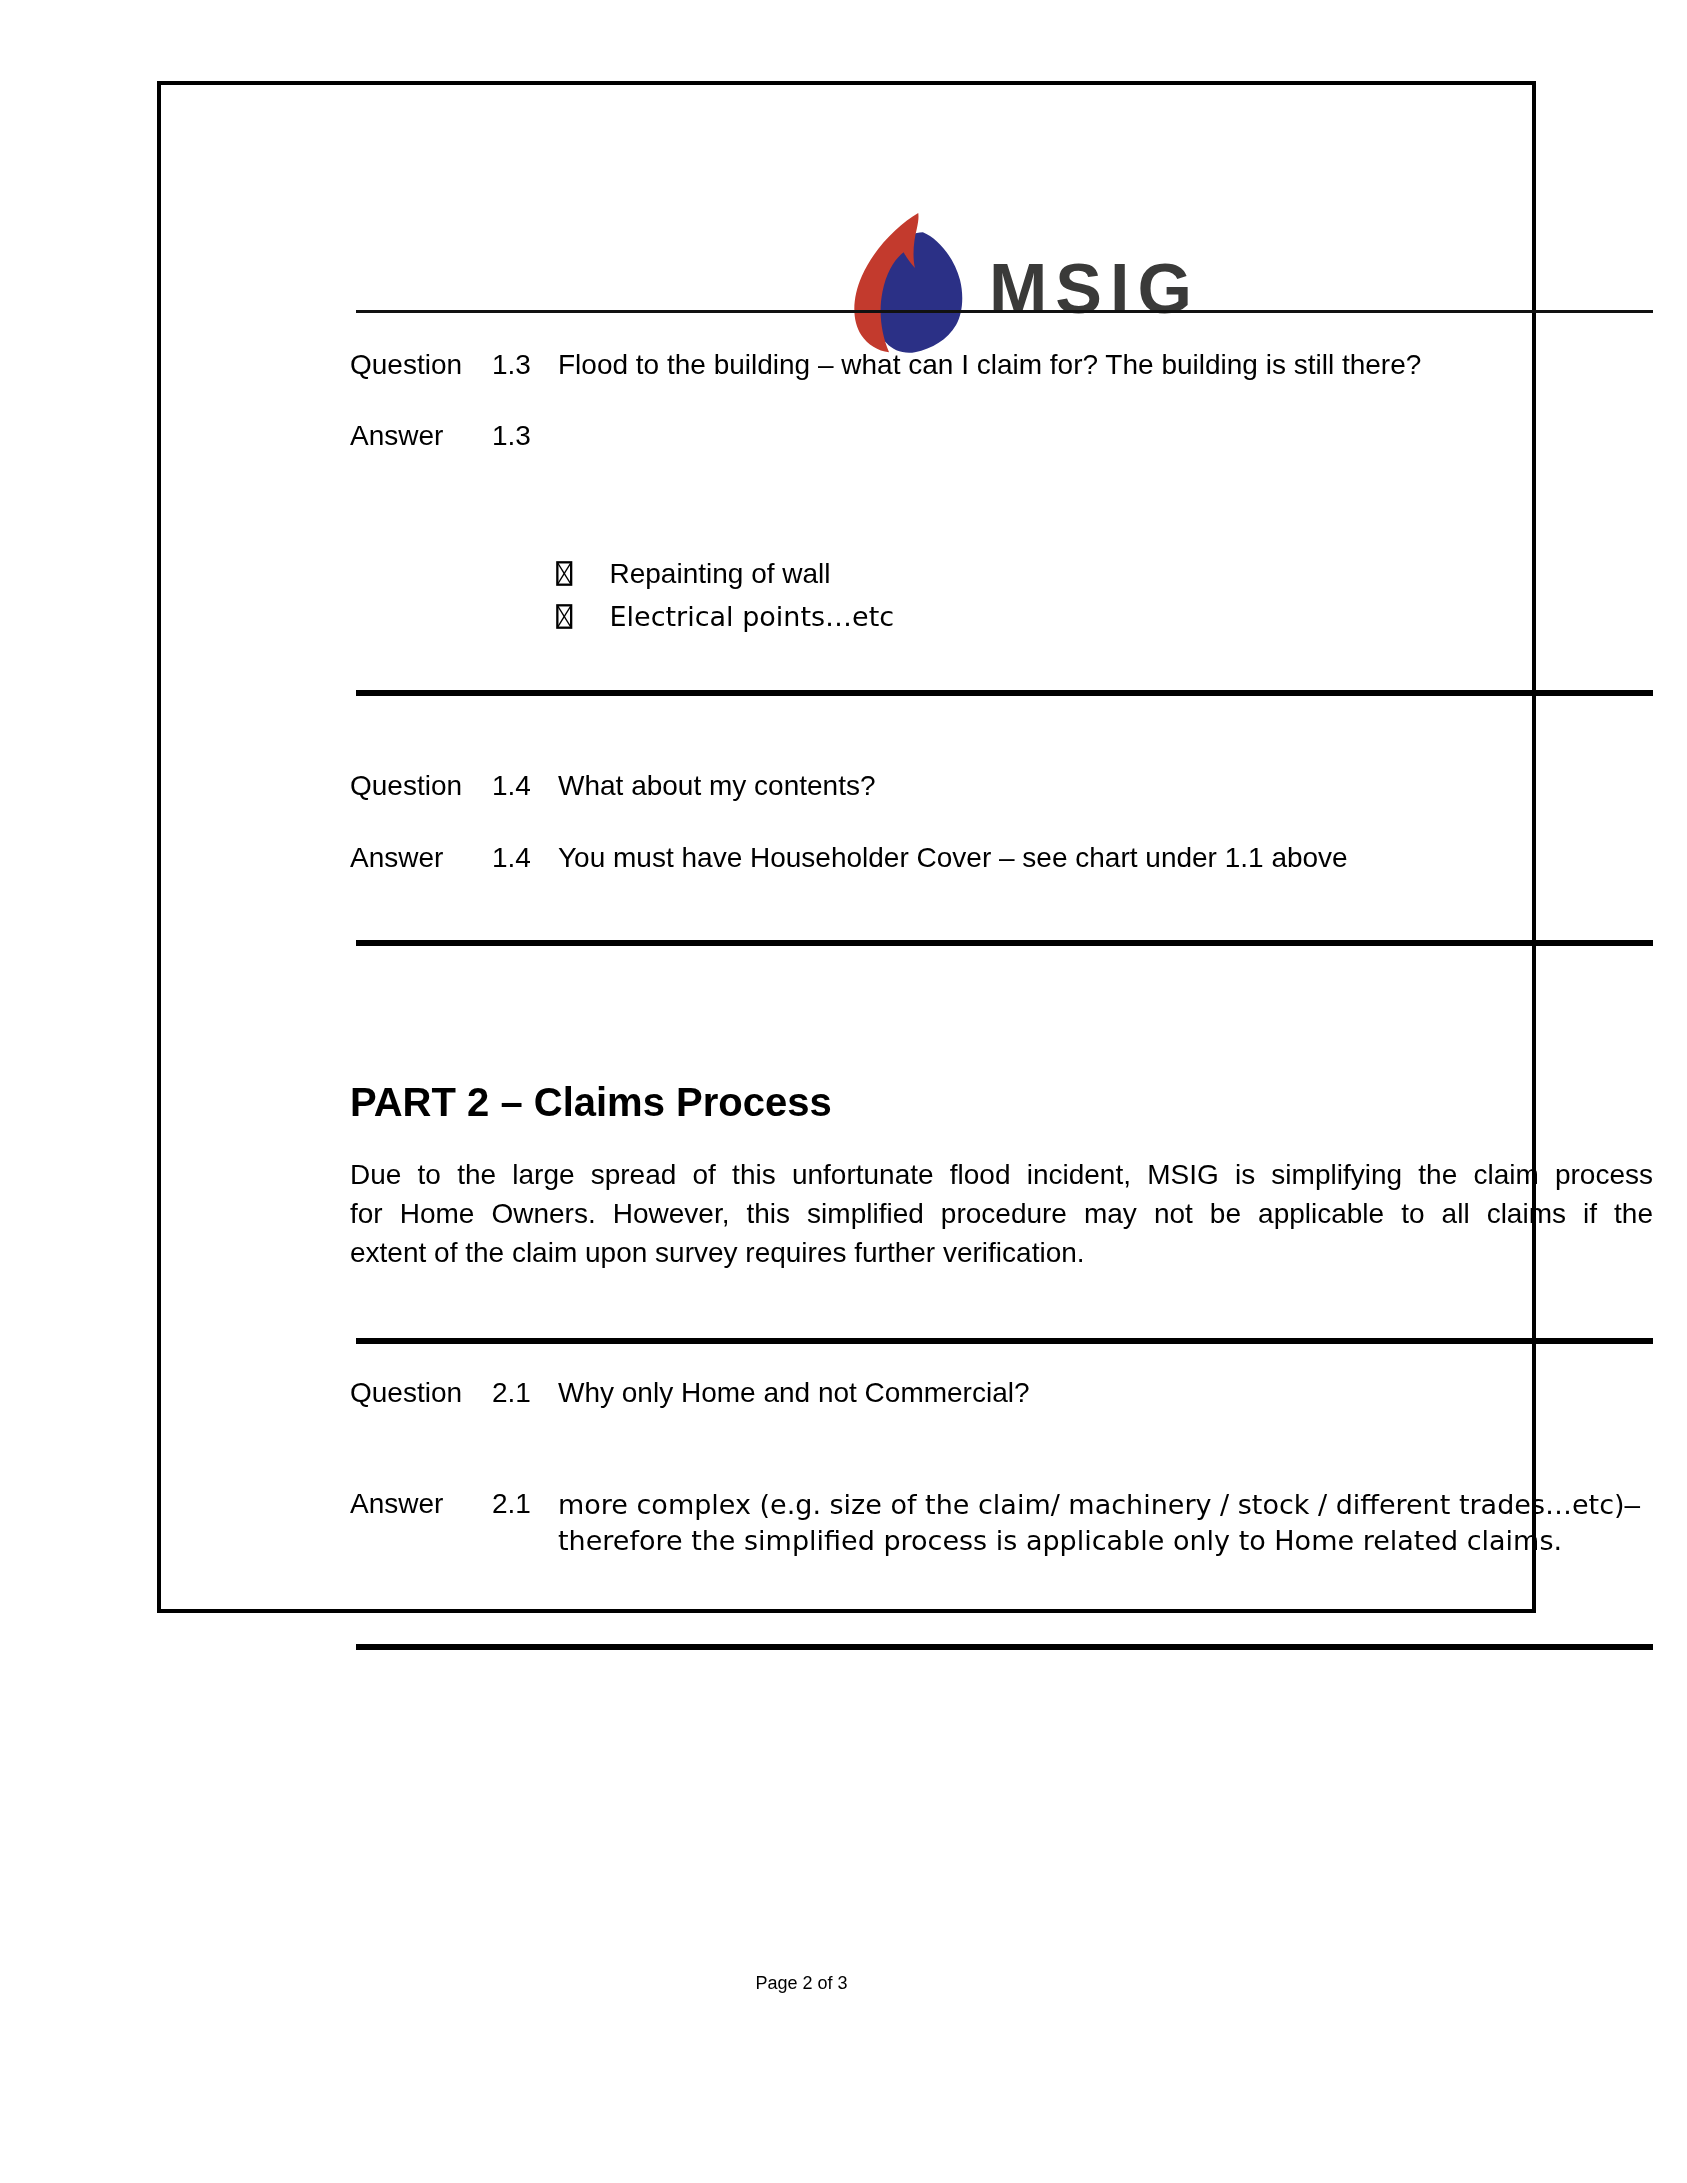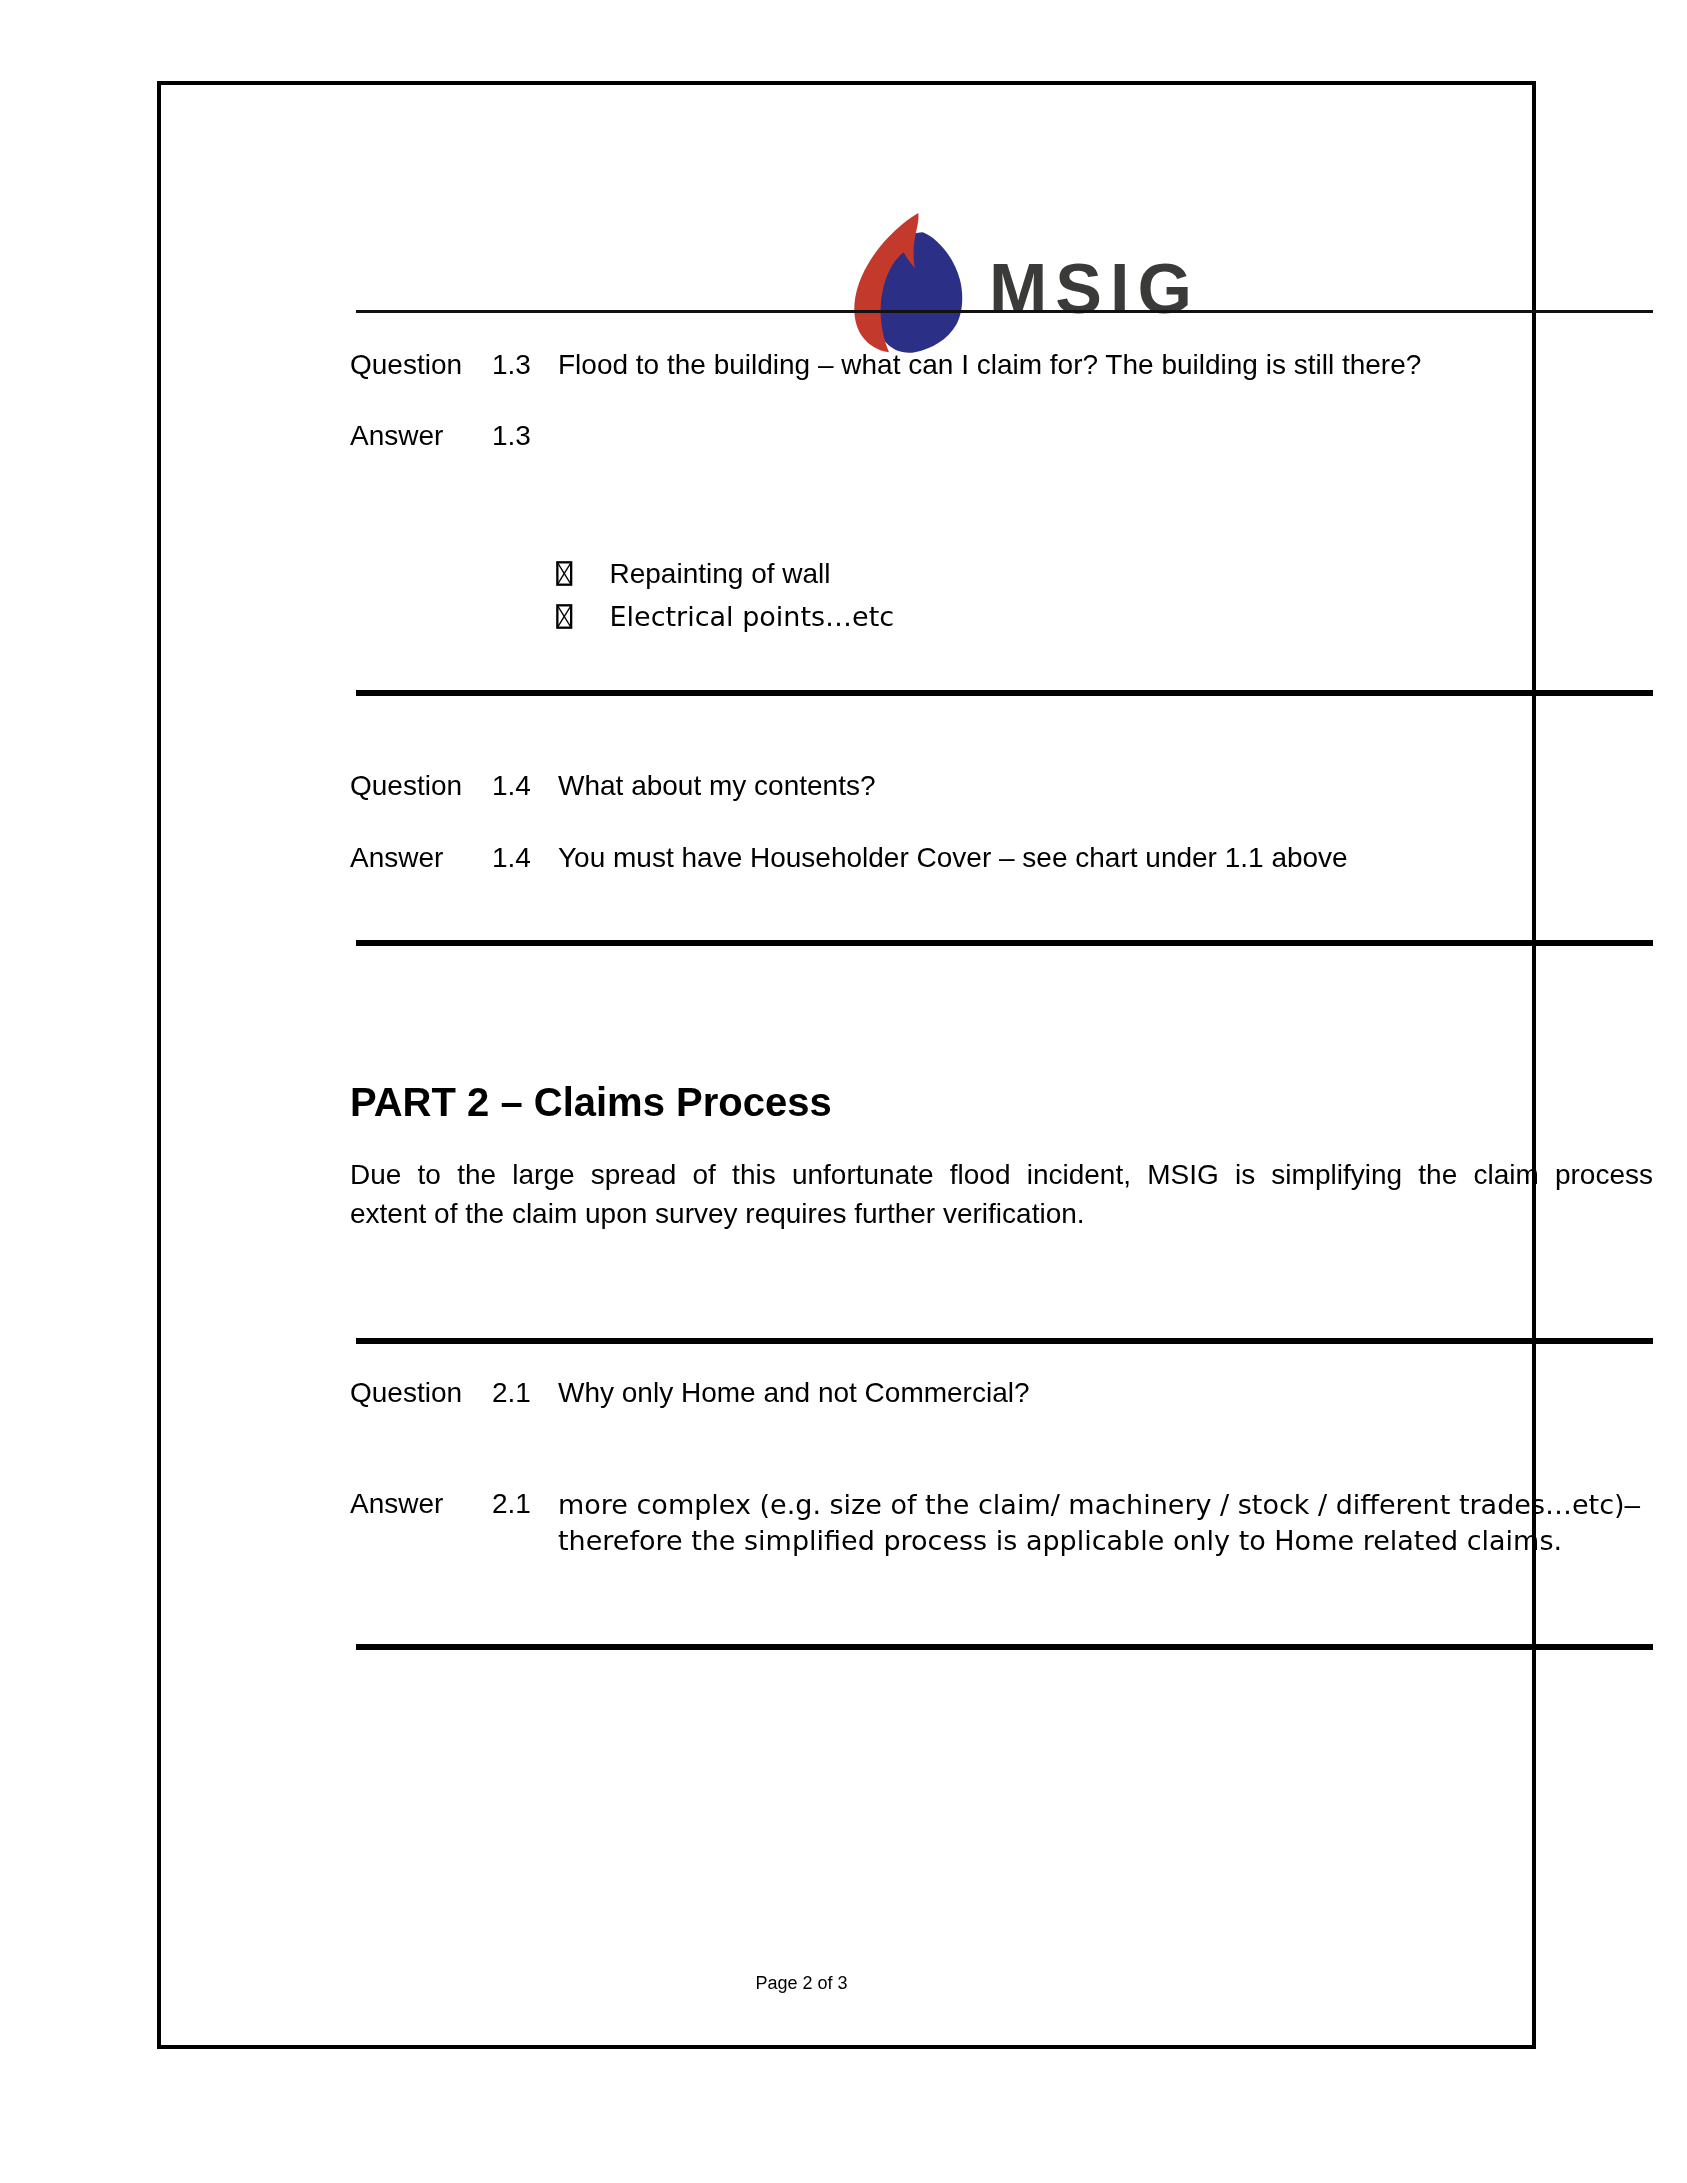--- a/index.html
+++ b/index.html
@@ -7,21 +7,21 @@
     position: relative;
     width: 1687px;
     height: 2183px;
     background: #ffffff;
     font-family: "Liberation Sans", sans-serif;
     color: #000000;
   }
   .sheet {
     position: absolute;
     left: 157px; top: 81px;
-    width: 1379px; height: 1968px;
+    width: 1379px; height: 1532px;
     border: 4px solid #000000;
     box-sizing: border-box;
     background: #ffffff;
   }
 
   
   .flame { position:absolute; left:677px; top:126px; width:126px; height:142px; }
   .wordmark {
     position:absolute; left:828px; top:171px;
     font-size:70px; font-weight:700; letter-spacing:8px;
@@ -139,20 +139,21 @@
       <span class="qa-num">1.4</span>
       <span class="qa-text">You must have Householder Cover – see chart under 1.1 above</span>
     </div>
 
     <div class="divider" style="top:855px;"></div>
 
     <div class="part2-title" style="top:997px;">PART 2 – Claims Process</div>
 
     <div class="intro" style="top:1070px;">
       <div class="just">Due to the large spread of this unfortunate flood incident, MSIG is simplifying the claim process</div>
+      <div class="just">for Home Owners. However, this simplified procedure may not be applicable to all claims if the</div>
       <div>extent of the claim upon survey requires further verification.</div>
     </div>
 
     <div class="divider" style="top:1253px;"></div>
 
     <div class="qa-row" style="top:1291px;">
       <span class="qa-word">Question</span>
       <span class="qa-num">2.1</span>
       <span class="qa-text">Why only Home and not Commercial?</span>
     </div>

